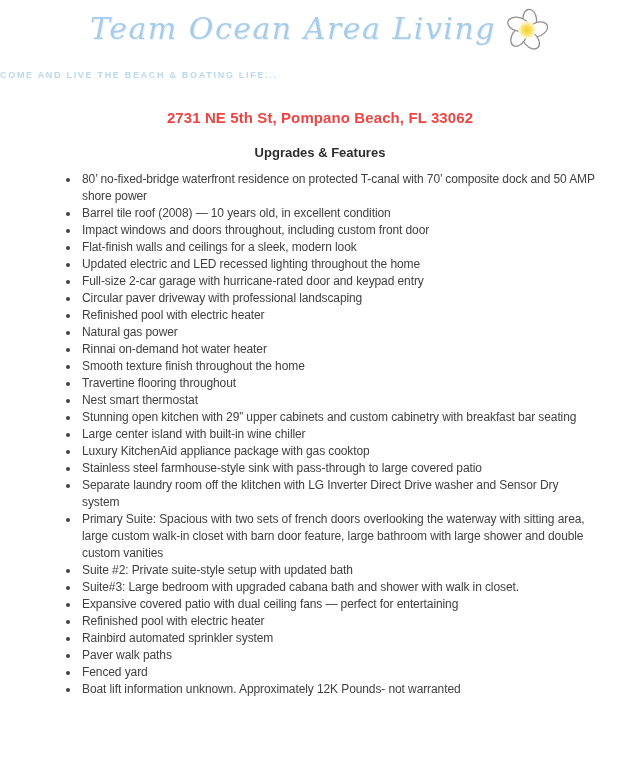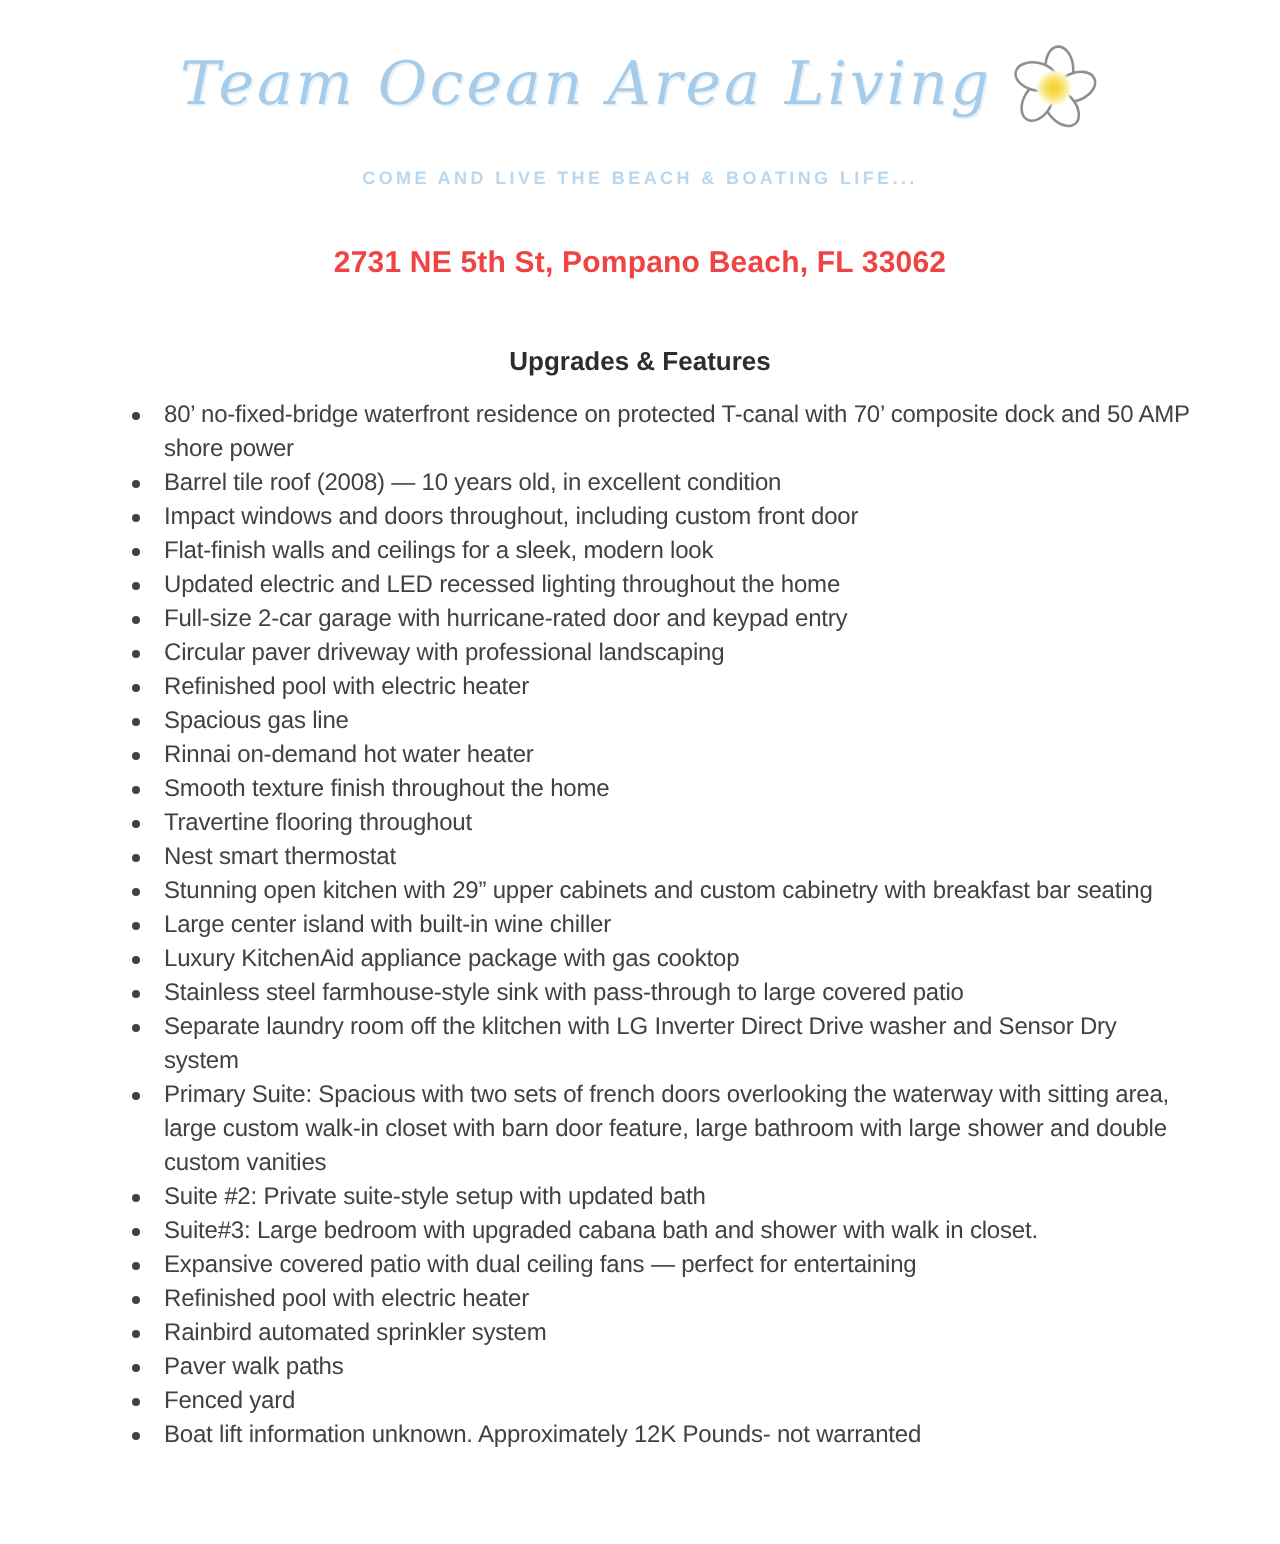--- a/index.html
+++ b/index.html
@@ -11,22 +11,22 @@
     color: #414141;
     overflow: hidden;
   }
   .page {
     width: 640px;
     height: 772px;
     position: relative;
     background: #ffffff;
   }
   .logo-wrap {
-    padding-top: 20px;
-    text-align: center;
+    padding-top: 6px;
+    text-align: left;
   }
   .logo-line {
     display: flex;
     align-items: center;
     justify-content: center;
     gap: 8px;
   }
   .brand-script {
     font-family: "DejaVu Serif", serif;
     font-style: italic;
@@ -46,21 +46,21 @@
   }
   .address {
     margin-top: 29px;
     text-align: center;
     font-weight: bold;
     font-size: 15px;
     color: #ef4444;
     letter-spacing: 0.1px;
   }
   .subtitle {
-    margin-top: 33px;
+    margin-top: 19px;
     text-align: center;
     font-weight: bold;
     font-size: 13px;
     color: #2d2d2d;
   }
   .section-title {
     margin: 21px 0 0 48px;
     font-weight: bold;
     font-size: 12.5px;
     color: #2d2d2d;
@@ -121,21 +121,21 @@
 
   <ul class="features">
       <li>80’ no-fixed-bridge waterfront residence on protected T-canal with 70’ composite dock and 50 AMP shore power</li>
       <li>Barrel tile roof (2008) — 10 years old, in excellent condition</li>
       <li>Impact windows and doors throughout, including custom front door</li>
       <li>Flat-finish walls and ceilings for a sleek, modern look</li>
       <li>Updated electric and LED recessed lighting throughout the home</li>
       <li>Full-size 2-car garage with hurricane-rated door and keypad entry</li>
       <li>Circular paver driveway with professional landscaping</li>
       <li>Refinished pool with electric heater</li>
-      <li>Spacious gas line</li>
+      <li>Natural gas power</li>
       <li>Rinnai on-demand hot water heater</li>
       <li>Smooth texture finish throughout the home</li>
       <li>Travertine flooring throughout</li>
       <li>Nest smart thermostat</li>
       <li>Stunning open kitchen with 29” upper cabinets and custom cabinetry with breakfast bar seating</li>
       <li>Large center island with built-in wine chiller</li>
       <li>Luxury KitchenAid appliance package with gas cooktop</li>
       <li>Stainless steel farmhouse-style sink with pass-through to large covered patio</li>
       <li>Separate laundry room off the klitchen with LG Inverter Direct Drive washer and Sensor Dry system</li>
       <li>Primary Suite: Spacious with two sets of french doors overlooking the waterway with sitting area, large custom walk-in closet with barn door feature, large bathroom with large shower and double custom vanities</li>

